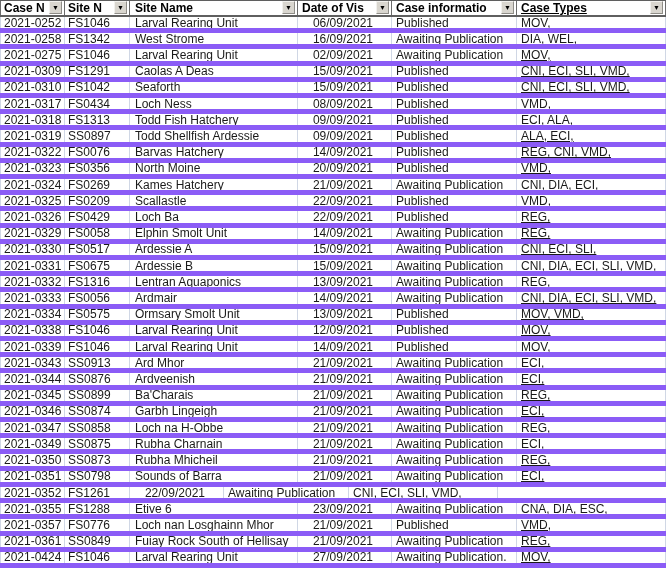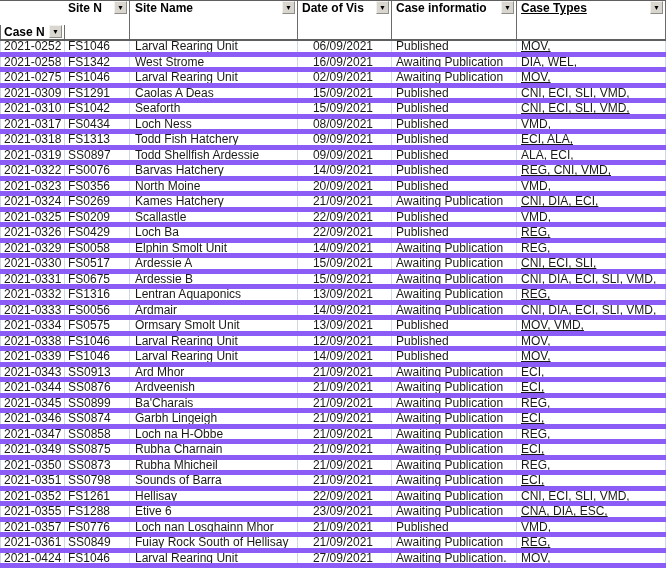--- a/index.html
+++ b/index.html
@@ -5,21 +5,21 @@
   * { margin:0; padding:0; box-sizing:border-box; }
   html,body { width:666px; height:568px; background:#ffffff; overflow:hidden;
               font-family:"Liberation Sans", sans-serif; }
   .table { width:666px; height:568px; display:flex; flex-direction:column; background:#fff; }
 
   
   .thead { display:flex; flex:0 0 17px; border-top:1px solid #5f5f5f; border-bottom:2px solid #5f5f5f; background:#fff; }
   .hcell { position:relative; font-weight:bold; font-size:12px; color:#000;
            white-space:nowrap; overflow:hidden; border-right:1px solid #6b6b6b;
            padding:0 15px 0 3px; line-height:14px; }
-  .hcell.first { border-left:1px solid #6b6b6b;margin-top:24px; }
+  .hcell.first { border-left:1px solid #6b6b6b; }
   .filter-btn { position:absolute; right:2px; top:0px; width:13px; height:13px;
                 background:#d9d6cf; border:1px solid #8f8d88; border-top-color:#f2f1ee;
                 border-left-color:#f2f1ee; display:flex; align-items:center; justify-content:center;
                 padding:0; cursor:pointer; }
   .filter-arrow { font-size:7px; line-height:7px; color:#000; }
 
   
   .tbody { flex:1 1 auto; display:flex; flex-direction:column; }
   .trow { flex:1 1 0; display:flex; border-bottom:5px solid #8b5cf6; min-height:0; }
   .cell { font-size:12px; color:#1a1a1a; white-space:nowrap; overflow:hidden;
@@ -288,21 +288,20 @@
         <div class="cell c0 first">2021-0351</div>
         <div class="cell c1">SS0798</div>
         <div class="cell c2">Sounds of Barra</div>
         <div class="cell c3">21/09/2021</div>
         <div class="cell c4">Awaiting Publication</div>
         <div class="cell c5">ECI,</div>
       </div>
       <div class="trow">
         <div class="cell c0 first">2021-0352</div>
         <div class="cell c1">FS1261</div>
-        <div class="cell c2">Hellisay</div>
         <div class="cell c3">22/09/2021</div>
         <div class="cell c4">Awaiting Publication</div>
         <div class="cell c5">CNI, ECI, SLI, VMD,</div>
       </div>
       <div class="trow">
         <div class="cell c0 first">2021-0355</div>
         <div class="cell c1">FS1288</div>
         <div class="cell c2">Etive 6</div>
         <div class="cell c3">23/09/2021</div>
         <div class="cell c4">Awaiting Publication</div>

